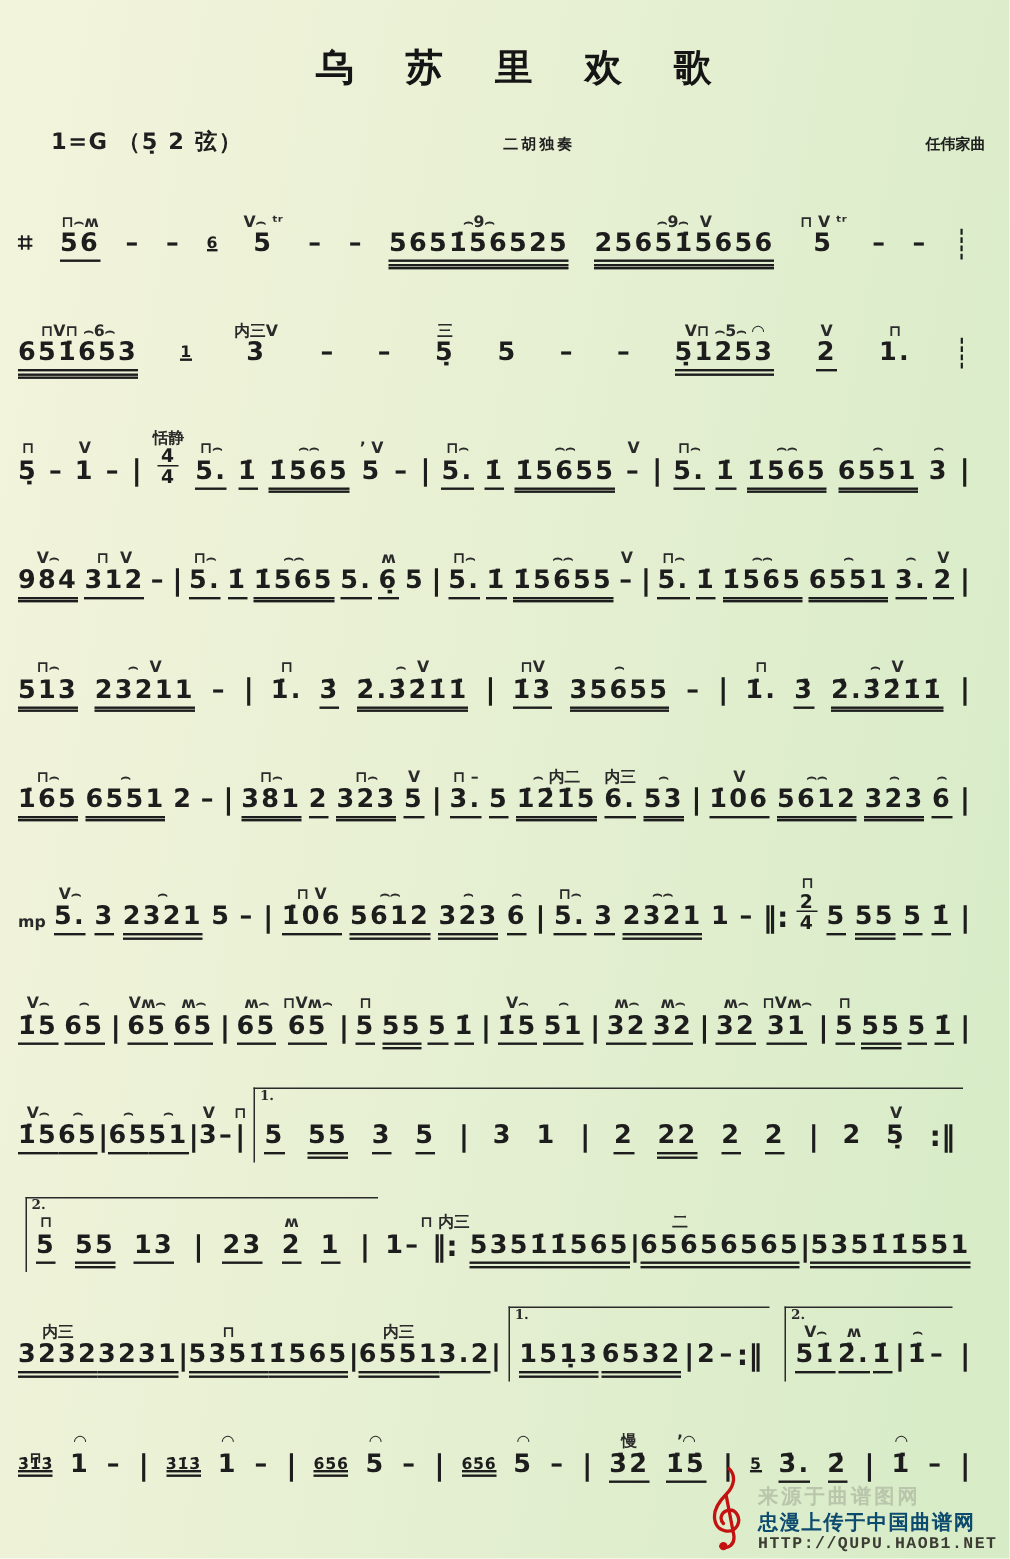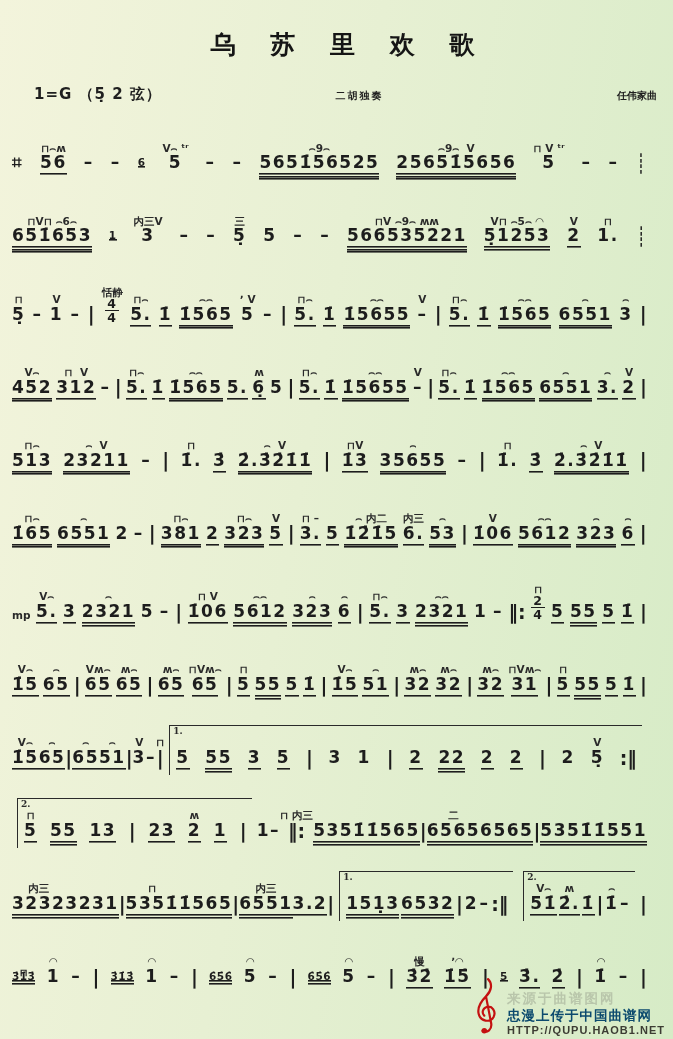--- a/index.html
+++ b/index.html
@@ -58,21 +58,21 @@
     position:absolute;top:0;left:3px;font-size:9px;font-weight:bold;
     font-family:"DejaVu Serif",serif;color:#2a2a2a;
   }
   
   .footer{position:absolute;right:8px;bottom:2px;display:flex;align-items:flex-end;}
   .clef{width:34px;height:62px;margin-right:4px;flex:0 0 auto;}
   .wm{text-align:left;line-height:1.15;}
   .wm-src{font-size:13.5px;color:#b9c6ab;letter-spacing:2px;font-weight:bold;}
   .wm-upl{font-size:13.5px;color:#0c4a6e;letter-spacing:1px;font-weight:bold;margin-top:1px;}
   .wm-url{font-size:11px;color:#3c3c33;font-weight:bold;letter-spacing:1px;
-          font-family:Liberation Sans, sans-serif;margin-top:1px;}
+          font-family:Liberation Mono, monospace;margin-top:1px;}
 </style>
 </head>
 <body>
 
 <div class="header">
   <div class="title">乌 苏 里 欢 歌</div>
   <div class="info-row">
     <span class="key-sig">1=G （5̣ 2 弦）</span>
     <span class="subtitle">二胡独奏</span>
     <span class="composer">任伟家曲</span>
@@ -169,24 +169,20 @@
       </span>
       <span class="tok">
         <span class="mark"></span>
         <span class="note">–</span>
       </span>
       <span class="tok">
         <span class="mark"></span>
         <span class="note">–</span>
       </span>
       <span class="tok">
-        <span class="mark">⊓V ⌢9⌢ ʍʍ</span>
-        <span class="note u3">566535221</span>
-      </span>
-      <span class="tok">
         <span class="mark">V⊓ ⌢5⌢ ◠</span>
         <span class="note u2">5̣1253</span>
       </span>
       <span class="tok">
         <span class="mark">V</span>
         <span class="note u1">2</span>
       </span>
       <span class="tok">
         <span class="mark">⊓</span>
         <span class="note">1.</span>
@@ -289,21 +285,21 @@
         <span class="note">3</span>
       </span>
       <span class="tok">
         <span class="mark"></span>
         <span class="note bar">|</span>
       </span>
     </div>
     <div class="system">
       <span class="tok">
         <span class="mark">V⌢</span>
-        <span class="note u2">452</span>
+        <span class="note u2">984</span>
       </span>
       <span class="tok">
         <span class="mark">⊓  V</span>
         <span class="note u1">312</span>
       </span>
       <span class="tok">
         <span class="mark"></span>
         <span class="note">–</span>
       </span>
       <span class="tok">

